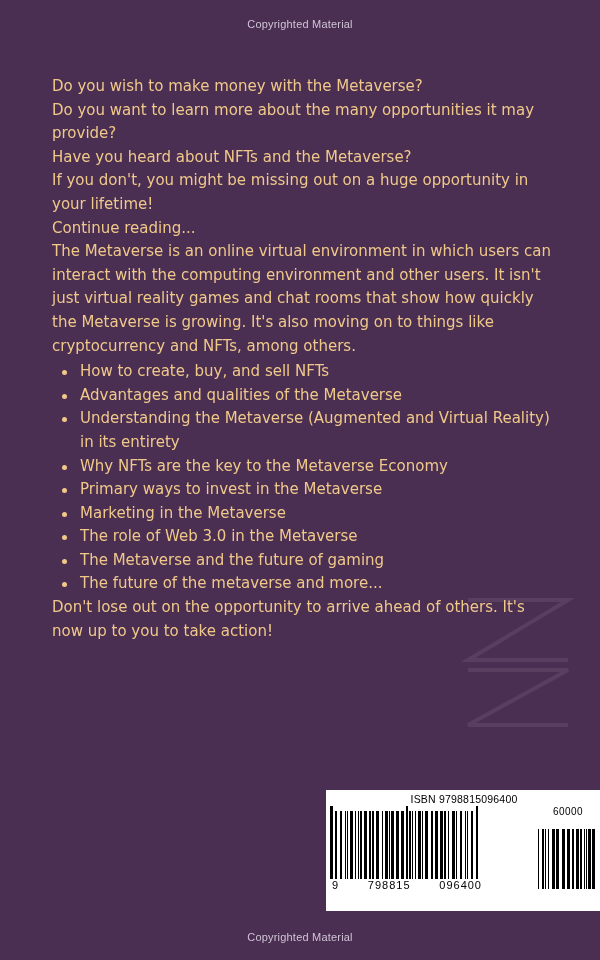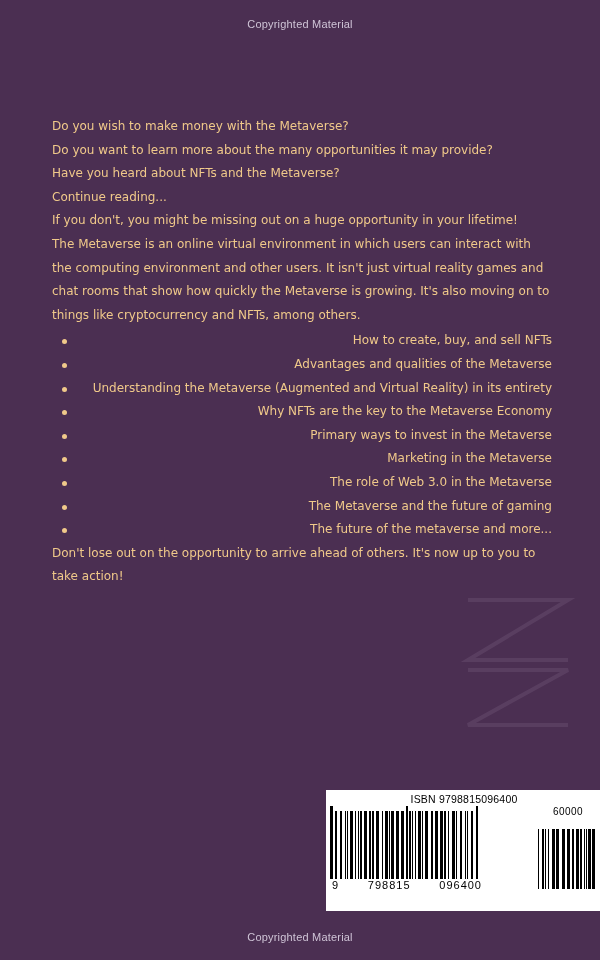--- a/index.html
+++ b/index.html
@@ -39,42 +39,40 @@
     opacity: 0.10;
     pointer-events: none;
   }
 
   .content {
     position: absolute;
     left: 52px;
     top: 75px;
     width: 500px;
     color: #f0c98a;
-    font-size: 12px;
+    font-size: 15px;
     line-height: 23.6px;
-    margin-top: 40px;
   }
 
   .para {
     margin: 0;
     color: #f0c98a;
   }
 
   .bullets {
     margin: 2px 0 0 0;
     padding: 0;
     list-style: none;
   }
   .bullets li {
     position: relative;
     padding-left: 28px;
     margin: 0 0 0 0;
     line-height: 23.6px;
     color: #f0c98a;
-    text-align: right;
   }
   .bullets li::before {
     content: "";
     position: absolute;
     left: 10px;
     top: 10px;
     width: 5px;
     height: 5px;
     border-radius: 50%;
     background: #f0c98a;
@@ -147,22 +145,22 @@
 
 <svg class="watermark" viewBox="0 0 120 140" aria-hidden="true">
   <path d="M10 10 L110 10 L10 70 L110 70" stroke="#d8c0e0" stroke-width="4" fill="none"></path>
   <path d="M10 80 L110 80 L10 135 L110 135" stroke="#d8c0e0" stroke-width="4" fill="none"></path>
 </svg>
 
 <div class="content">
   <p class="para">Do you wish to make money with the Metaverse?</p>
   <p class="para">Do you want to learn more about the many opportunities it may provide?</p>
   <p class="para">Have you heard about NFTs and the Metaverse?</p>
+  <p class="para">If you don't, you might be missing out on a huge opportunity in your lifetime!</p>
   <p class="para">Continue reading...</p>
-  <p class="para">If you don't, you might be missing out on a huge opportunity in your lifetime!</p>
   <p class="para">The Metaverse is an online virtual environment in which users can interact with the computing environment and other users. It isn't just virtual reality games and chat rooms that show how quickly the Metaverse is growing. It's also moving on to things like cryptocurrency and NFTs, among others.</p>
 
   <ul class="bullets">
     <li>How to create, buy, and sell NFTs</li>
     <li>Advantages and qualities of the Metaverse</li>
     <li>Understanding the Metaverse (Augmented and Virtual Reality) in its entirety</li>
     <li>Why NFTs are the key to the Metaverse Economy</li>
     <li>Primary ways to invest in the Metaverse</li>
     <li>Marketing in the Metaverse</li>
     <li>The role of Web 3.0 in the Metaverse</li>

